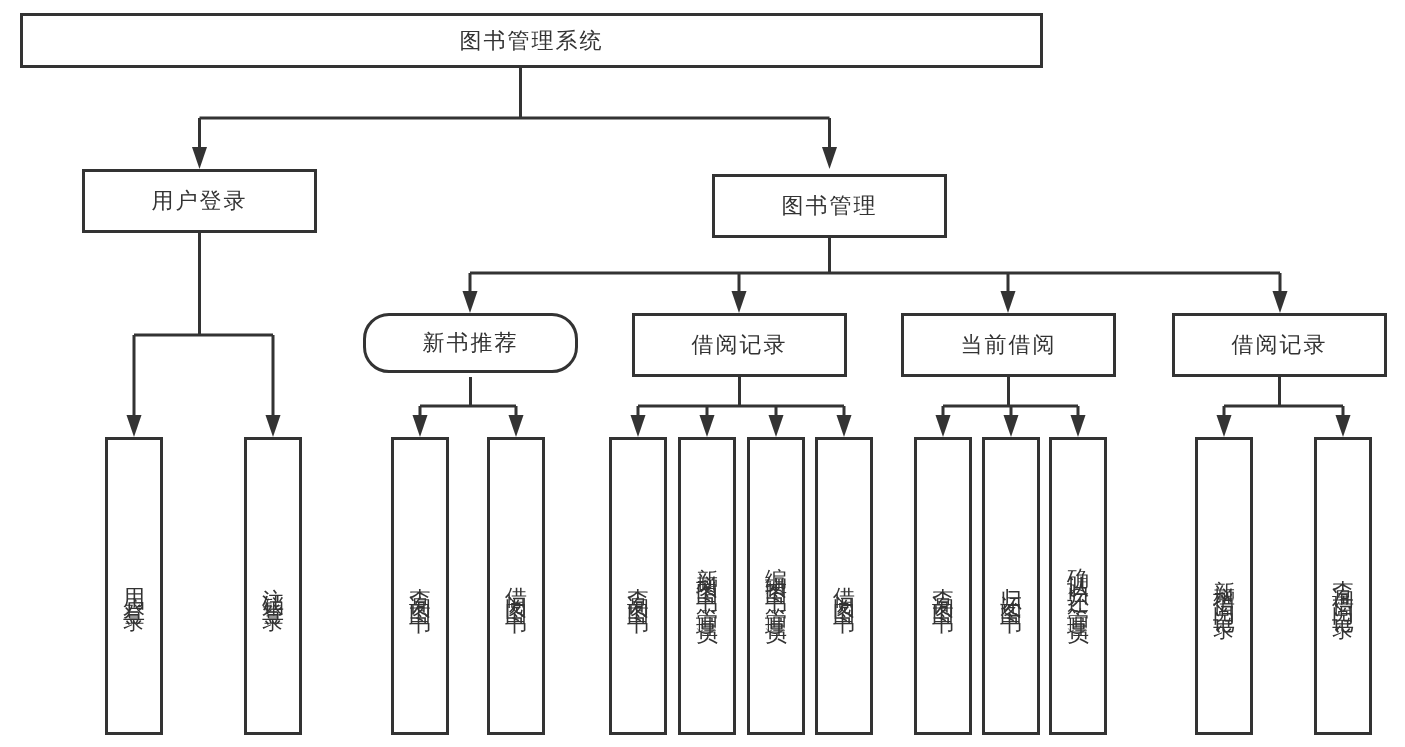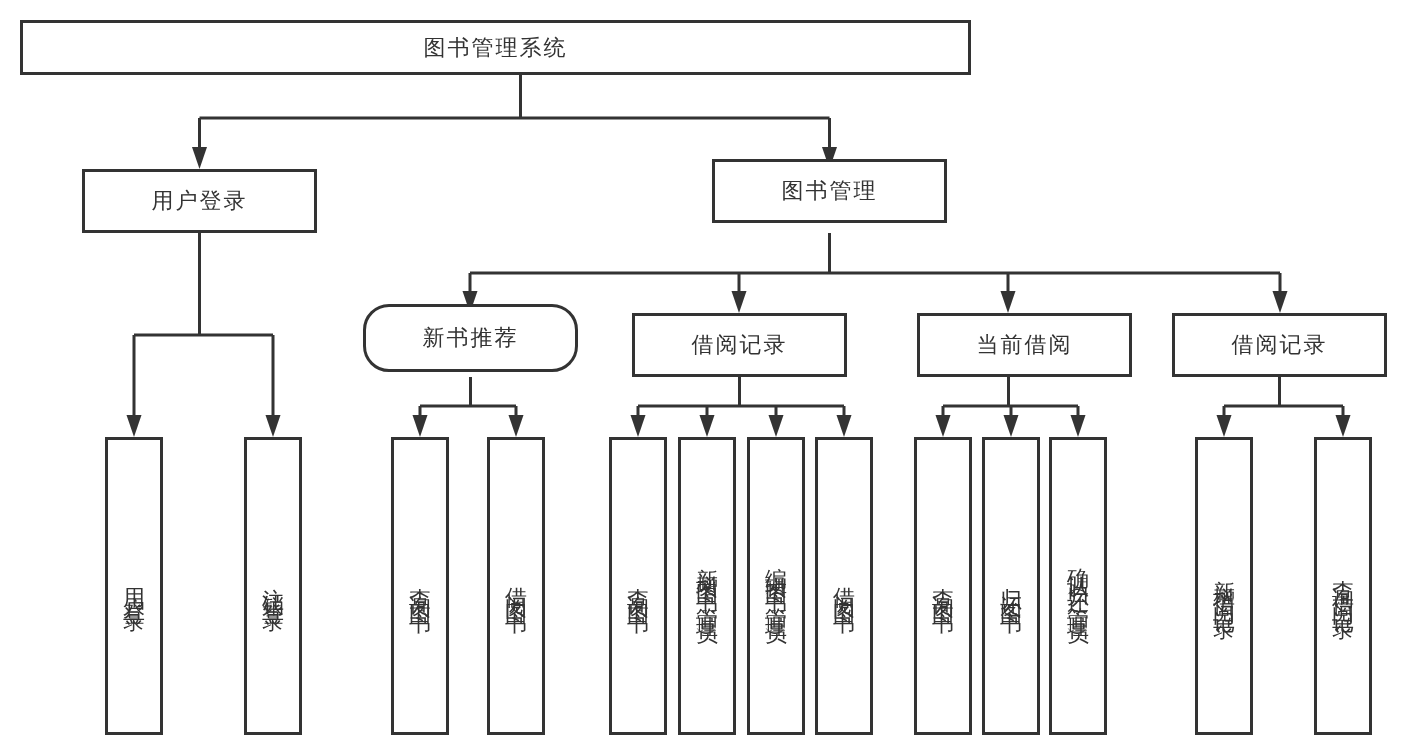--- a/index.html
+++ b/index.html
@@ -96,38 +96,38 @@
       <polygon points="768.5,415 783.5,415 776,437"></polygon>
       <polygon points="836.5,415 851.5,415 844,437"></polygon>
       <polygon points="935.5,415 950.5,415 943,437"></polygon>
       <polygon points="1003.5,415 1018.5,415 1011,437"></polygon>
       <polygon points="1070.5,415 1085.5,415 1078,437"></polygon>
       <polygon points="1216.5,415 1231.5,415 1224,437"></polygon>
       <polygon points="1335.5,415 1350.5,415 1343,437"></polygon>
     </g>
   </svg>
 
-  <div class="box hbox" style="left:20px; top:20px; width:951px; height:55px;align-items:center;">
+  <div class="box hbox" style="left:20px; top:13px; width:1023px; height:55px;align-items:center;">
     <span>图书管理系统</span>
   </div>
 
   <div class="box hbox" style="left:82px; top:169px; width:235px; height:64px;">
     <span>用户登录</span>
   </div>
-  <div class="box hbox" style="left:712px; top:159px; width:235px; height:64px;">
+  <div class="box hbox" style="left:712px; top:174px; width:235px; height:64px;">
     <span>图书管理</span>
   </div>
 
-  <div class="box hbox" style="left:363px; top:304px; width:215px; height:68px;border-radius:26px;">
+  <div class="box hbox" style="left:363px; top:313px; width:215px; height:60px;border-radius:26px;">
     <span>新书推荐</span>
   </div>
   <div class="box hbox" style="left:632px; top:313px; width:215px; height:64px;">
     <span>借阅记录</span>
   </div>
-  <div class="box hbox" style="left:901px; top:313px; width:215px; height:64px;margin-left:16px;">
+  <div class="box hbox" style="left:901px; top:313px; width:215px; height:64px;">
     <span>当前借阅</span>
   </div>
   <div class="box hbox" style="left:1172px; top:313px; width:215px; height:64px;">
     <span>借阅记录</span>
   </div>
 
   <div class="box vbox" style="left:105px; top:437px; width:58px; height:298px;">
     <span class="vtext">用户登录</span>
   </div>
   <div class="box vbox" style="left:244px; top:437px; width:58px; height:298px;">

